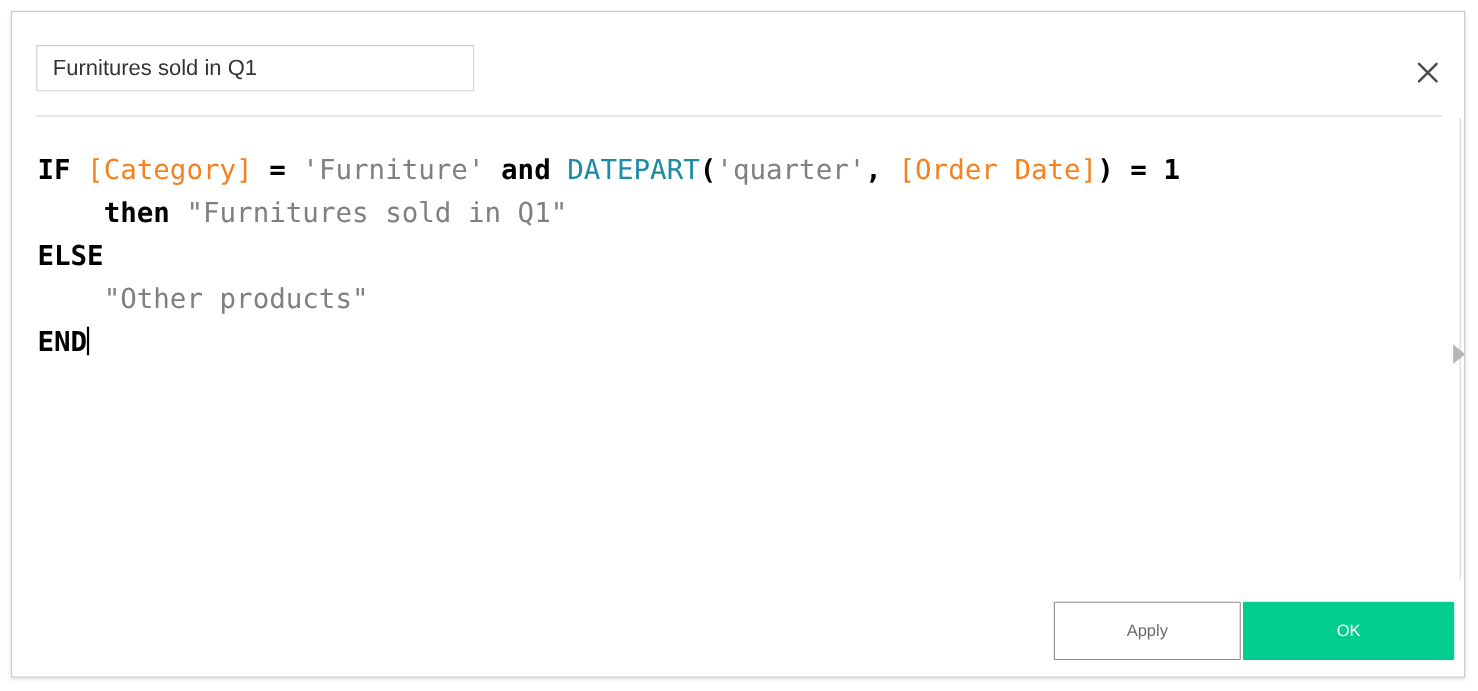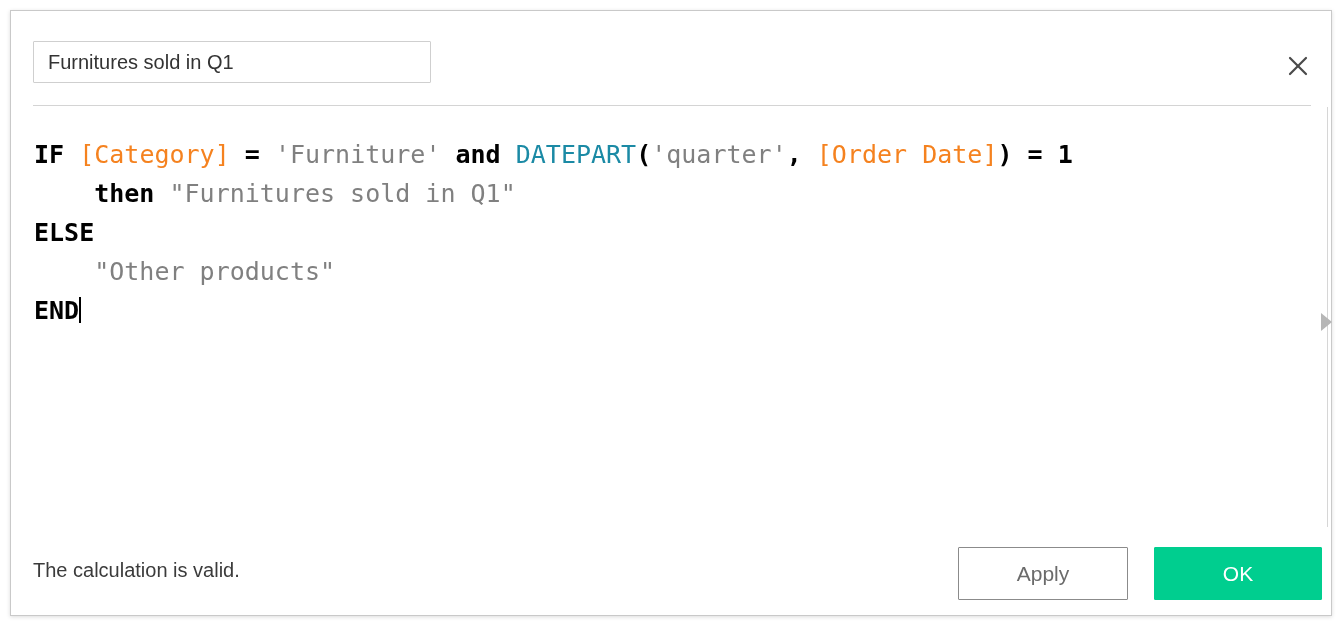--- a/index.html
+++ b/index.html
@@ -158,37 +158,37 @@
     color: #3b3b3b;
     font-family: "Liberation Sans", sans-serif;
     white-space: nowrap;
   }
   .btn {
     position: absolute;
     top: 22px;
     height: 53px;
     box-sizing: border-box;
     font-family: "Liberation Sans", sans-serif;
-    font-size: 21px;
+    font-size: 15px;
     line-height: 51px;
     text-align: center;
     cursor: pointer;
     border-radius: 1px;
     user-select: none;
   }
   .btn-apply {
     right: 203px;
     width: 170px;
     background: #ffffff;
     border: 1px solid #8b8b8b;
     color: #6b6b6b;
   }
   .btn-ok {
     right: 9px;
-    width: 168px;
+    width: 192px;
     background: #00ce8f;
     border: 1px solid #00ce8f;
     color: #ffffff;
   }
 </style>
 </head>
 <body>
 
 <div class="dialog">
 
@@ -210,18 +210,17 @@
 <span class="tok-plain">    </span><span class="tok-str">"Other products"</span>
 <span class="tok-kw">END</span><span class="caret"></span></pre>
   </div>
 
   <div class="right-splitter"></div>
   <div class="splitter-handle">
     <span class="tri"></span>
   </div>
 
   <div class="footer">
-    <div class="status-text">The calculation is valid.</div>
     <div class="btn btn-apply">Apply</div>
     <div class="btn btn-ok">OK</div>
   </div>
 
 </div>
 
 </body></html>

